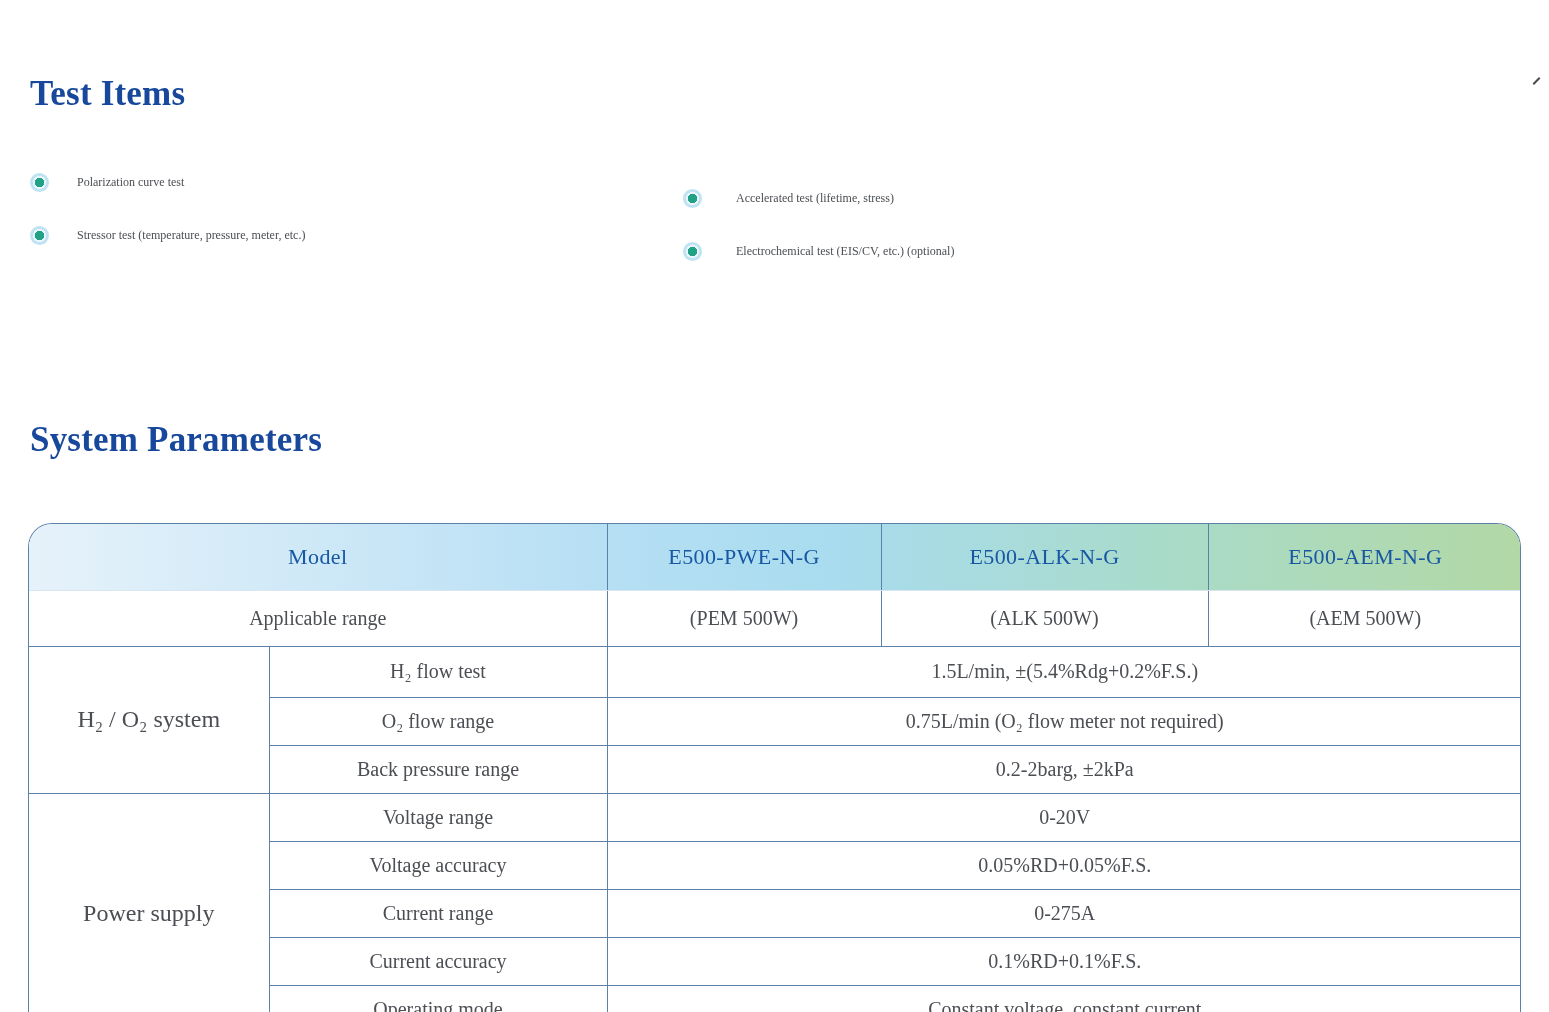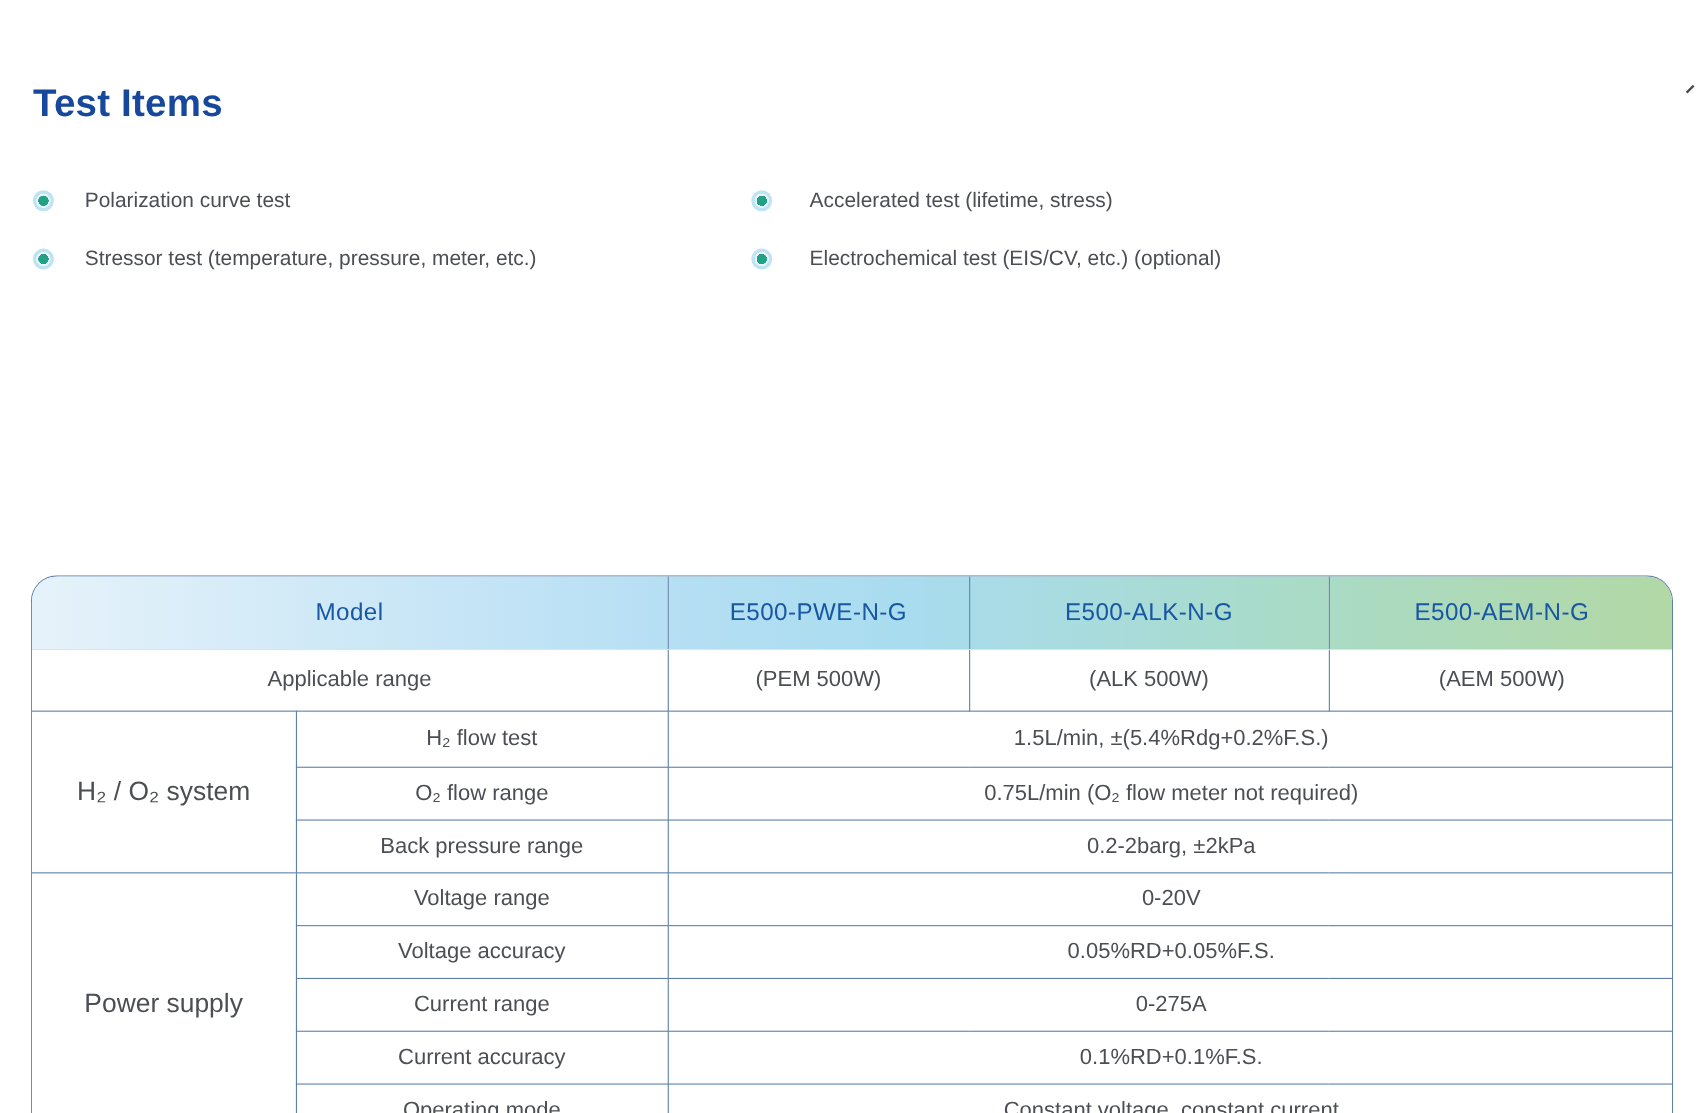--- a/index.html
+++ b/index.html
@@ -1,40 +1,40 @@
 <!DOCTYPE html>
 <html><head>
 <meta charset="utf-8">
 <style>
   html,body{margin:0;padding:0;background:#ffffff;}
   .page{
     position:relative;
     width:1549px;height:1012px;
     overflow:hidden;
     background:#ffffff;
-    font-family:Liberation Sans, sans-serif;
+    font-family:Liberation Serif, serif;
     color:#4b4e53;
   }
   h1.sec-title{
     position:absolute;left:30px;margin:0;
     font-size:35px;font-weight:600;letter-spacing:.2px;
     color:#17489c;
   }
   #title-test-items{top:74px;}
   #title-system-params{top:420px;}
 
   
   .bullet-col{
     position:absolute;list-style:none;margin:0;padding:0;
   }
   .bullet-col.left{left:30px;top:156px;}
-  .bullet-col.right{left:683px;top:156px;}
+  .bullet-col.right{left:683px;top:172px;}
   .bullet-col li{
     height:53px;display:flex;align-items:center;
-    font-size:19px;color:#4b4e53;
+    font-size:12px;color:#4b4e53;
   }
   .bullet{
     width:19px;height:19px;border-radius:50%;
     flex:0 0 19px;
     background:radial-gradient(circle,#21a287 0 4.6px,#eaf6fc 4.8px 6.4px,#bfe3f2 6.6px 9.5px);
   }
   .bullet-col.left .li-text{margin-left:28px;}
   .bullet-col.right .li-text{margin-left:34px;}
 
   
@@ -98,20 +98,21 @@
     <li>
       <span class="bullet"></span>
       <span class="li-text">Accelerated test (lifetime, stress)</span>
     </li>
     <li>
       <span class="bullet"></span>
       <span class="li-text">Electrochemical test (EIS/CV, etc.) (optional)</span>
     </li>
   </ul>
 
+  <h1 class="sec-title" id="title-system-params">System Parameters</h1>
 
   <div class="table-wrap">
     <table class="params">
       <colgroup>
         <col style="width:240px">
         <col style="width:338px">
         <col style="width:274px">
         <col style="width:327px">
         <col style="width:314px">
       </colgroup>

